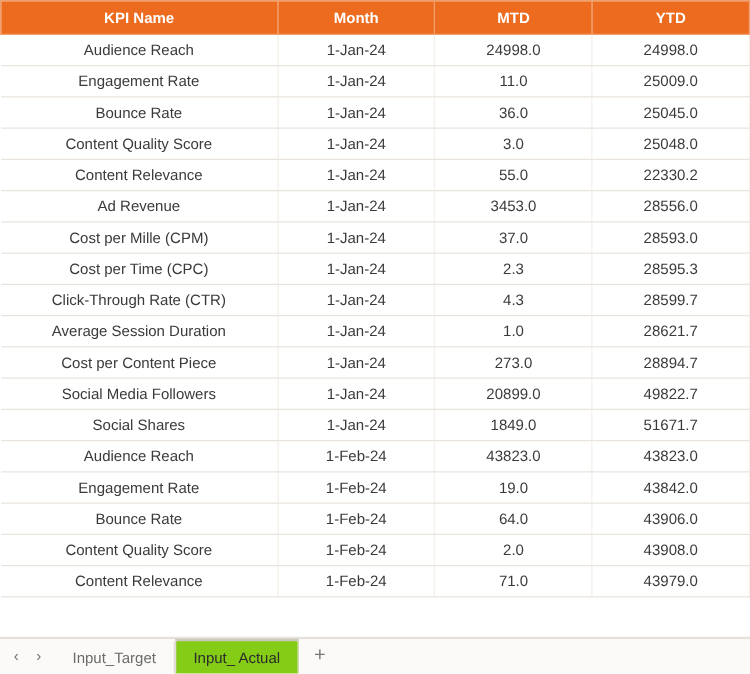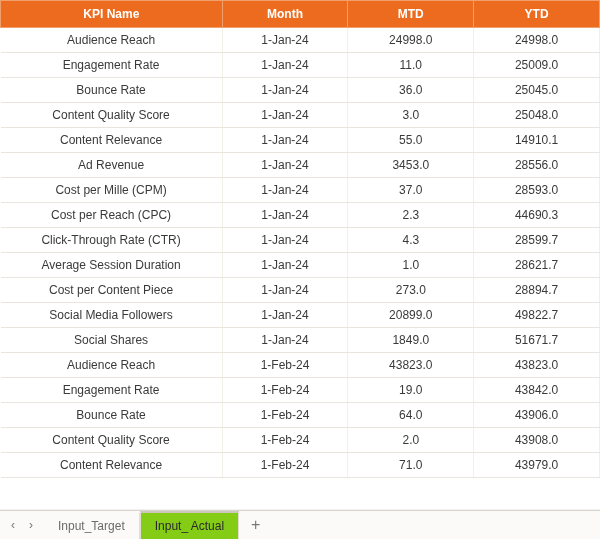--- a/index.html
+++ b/index.html
@@ -152,39 +152,39 @@
           <tr>
             <td>Content Quality Score</td>
             <td>1-Jan-24</td>
             <td>3.0</td>
             <td>25048.0</td>
           </tr>
           <tr>
             <td>Content Relevance</td>
             <td>1-Jan-24</td>
             <td>55.0</td>
-            <td>14910.1</td>
+            <td>22330.2</td>
           </tr>
           <tr>
             <td>Ad Revenue</td>
             <td>1-Jan-24</td>
             <td>3453.0</td>
             <td>28556.0</td>
           </tr>
           <tr>
             <td>Cost per Mille (CPM)</td>
             <td>1-Jan-24</td>
             <td>37.0</td>
             <td>28593.0</td>
           </tr>
           <tr>
-            <td>Cost per Reach (CPC)</td>
+            <td>Cost per Time (CPC)</td>
             <td>1-Jan-24</td>
             <td>2.3</td>
-            <td>44690.3</td>
+            <td>28595.3</td>
           </tr>
           <tr>
             <td>Click-Through Rate (CTR)</td>
             <td>1-Jan-24</td>
             <td>4.3</td>
             <td>28599.7</td>
           </tr>
           <tr>
             <td>Average Session Duration</td>
             <td>1-Jan-24</td>

